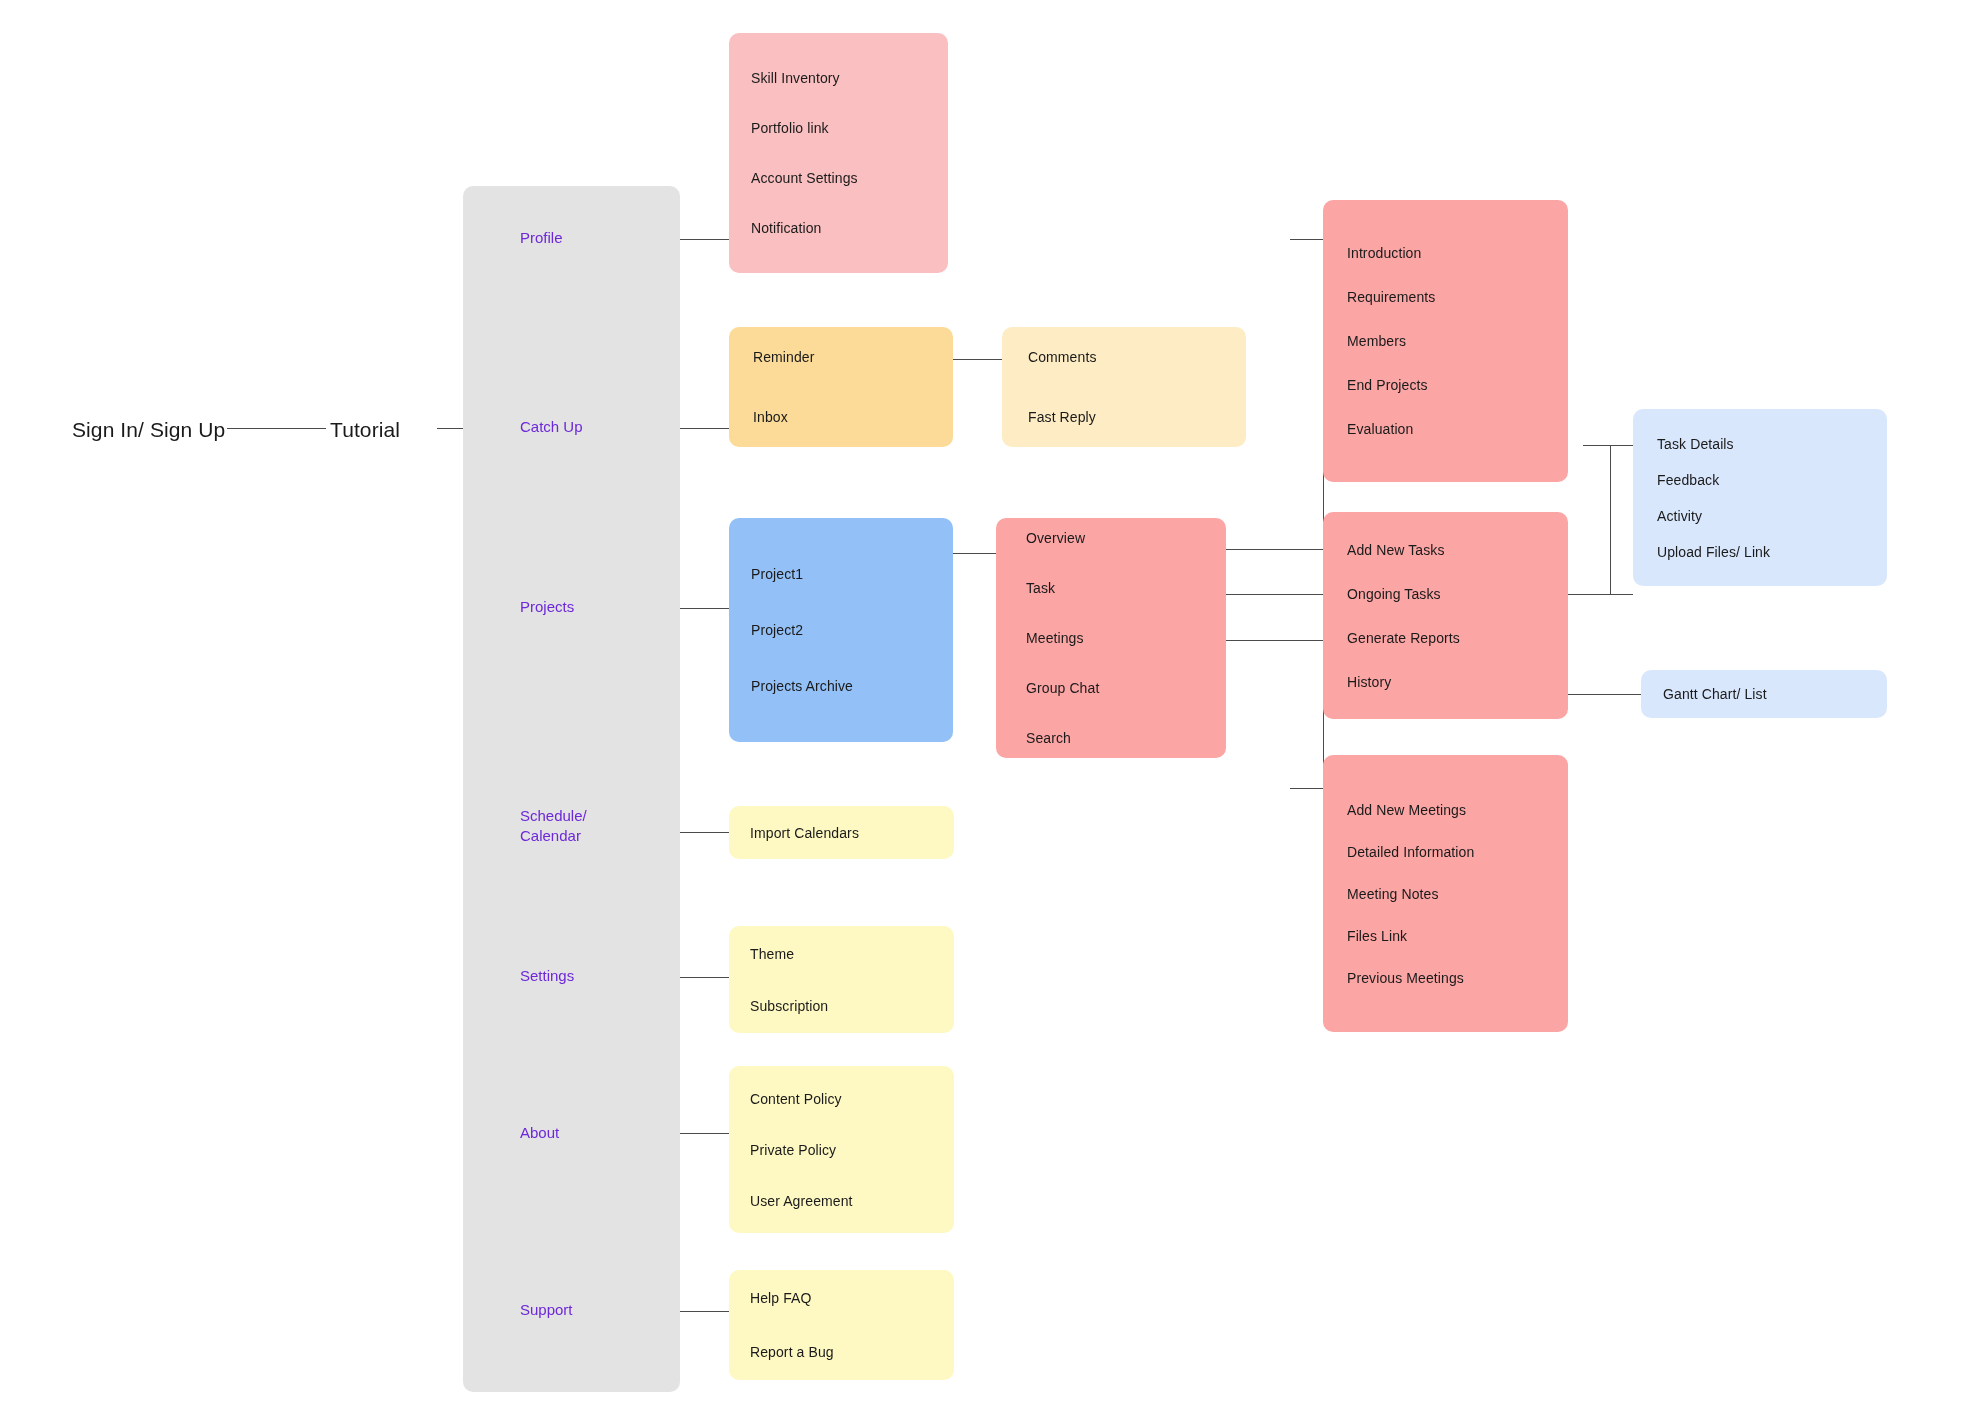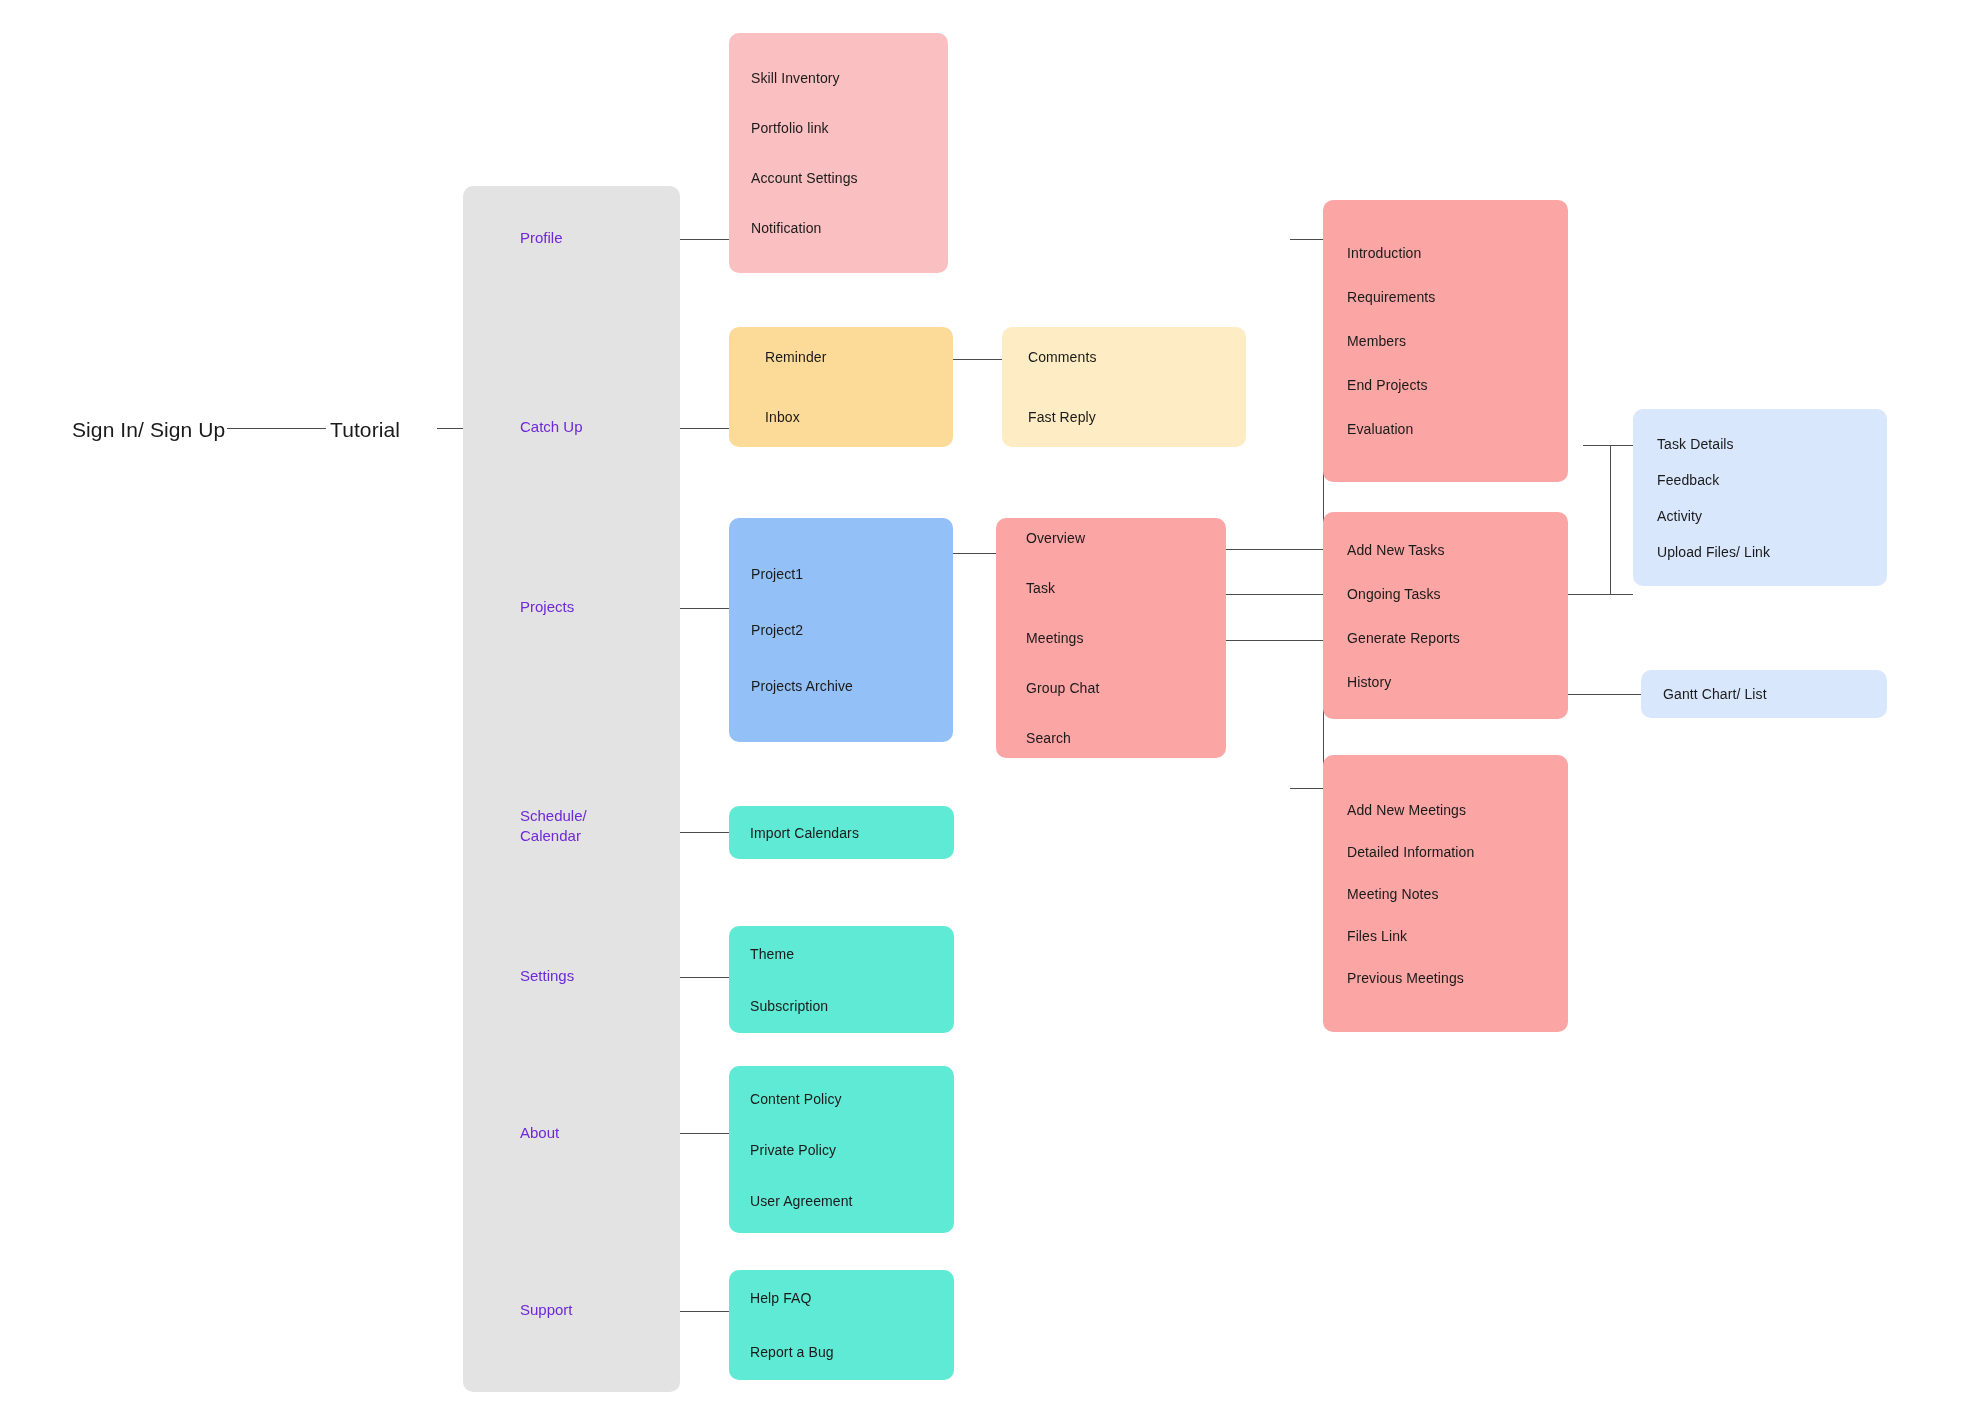--- a/index.html
+++ b/index.html
@@ -67,21 +67,21 @@
     line-height: 1;
     letter-spacing: 0.1px;
     white-space: nowrap;
   }
   .card.pink   { background: #fabfc0; }
   .card.yellow { background: #fbdb97; }
   .card.yellow-light { background: #fdecc4; }
   .card.blue   { background: #92c0f7; }
   .card.blue-light { background: #fca5a5; }
   .card.blue-pale  { background: #d9e7fd; }
-  .card.gray-light { background: #5eead4; }
+  .card.gray-light { background: #fef9c3; }
 </style>
 </head>
 <body>
 
 <div id="canvas">
 
   <div class="line h" style="left:227px; top:428px; width:99px;"></div>
 
   <div class="line h" style="left:437px; top:428px; width:125px;"></div>
 
@@ -128,21 +128,21 @@
   <div class="sidebar-item" style="left:520px; top:1123px;">About</div>
   <div class="sidebar-item" style="left:520px; top:1300px;">Support</div>
 
   <div class="card pink" style="left:729px; top:33px; width:219px; height:240px; padding:30px 0 30px 22px; gap:36px;">
     <div class="row">Skill Inventory</div>
     <div class="row">Portfolio link</div>
     <div class="row">Account Settings</div>
     <div class="row">Notification</div>
   </div>
 
-  <div class="card yellow" style="left:729px; top:327px; width:224px; height:120px; padding:26px 0 26px 36px; gap:46px;">
+  <div class="card yellow" style="left:729px; top:327px; width:224px; height:120px; padding:26px 0 26px 24px; gap:46px;">
     <div class="row">Reminder</div>
     <div class="row">Inbox</div>
   </div>
 
   <div class="card yellow-light" style="left:1002px; top:327px; width:244px; height:120px; padding:26px 0 26px 26px; gap:46px;">
     <div class="row">Comments</div>
     <div class="row">Fast Reply</div>
   </div>
 
   <div class="card blue" style="left:729px; top:518px; width:224px; height:224px; padding:25px 0 25px 22px; gap:42px;">

